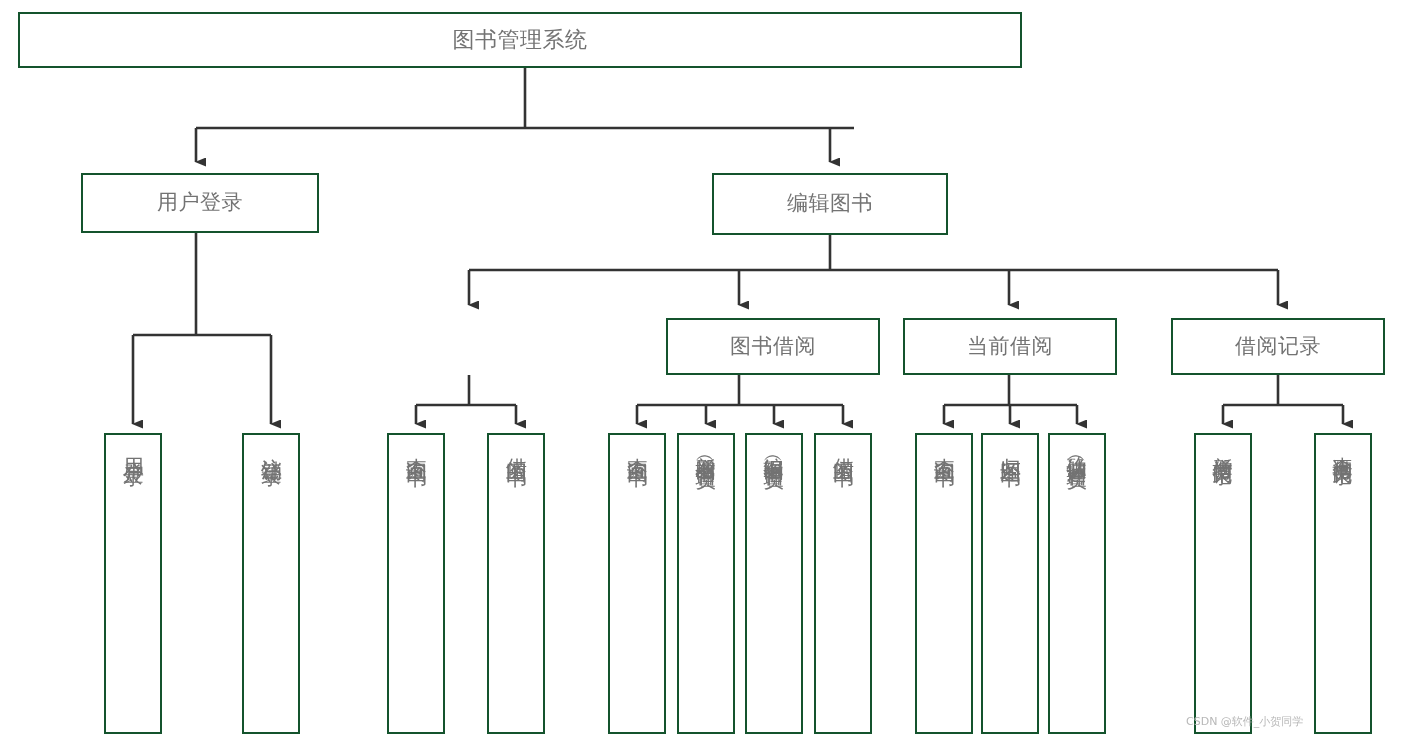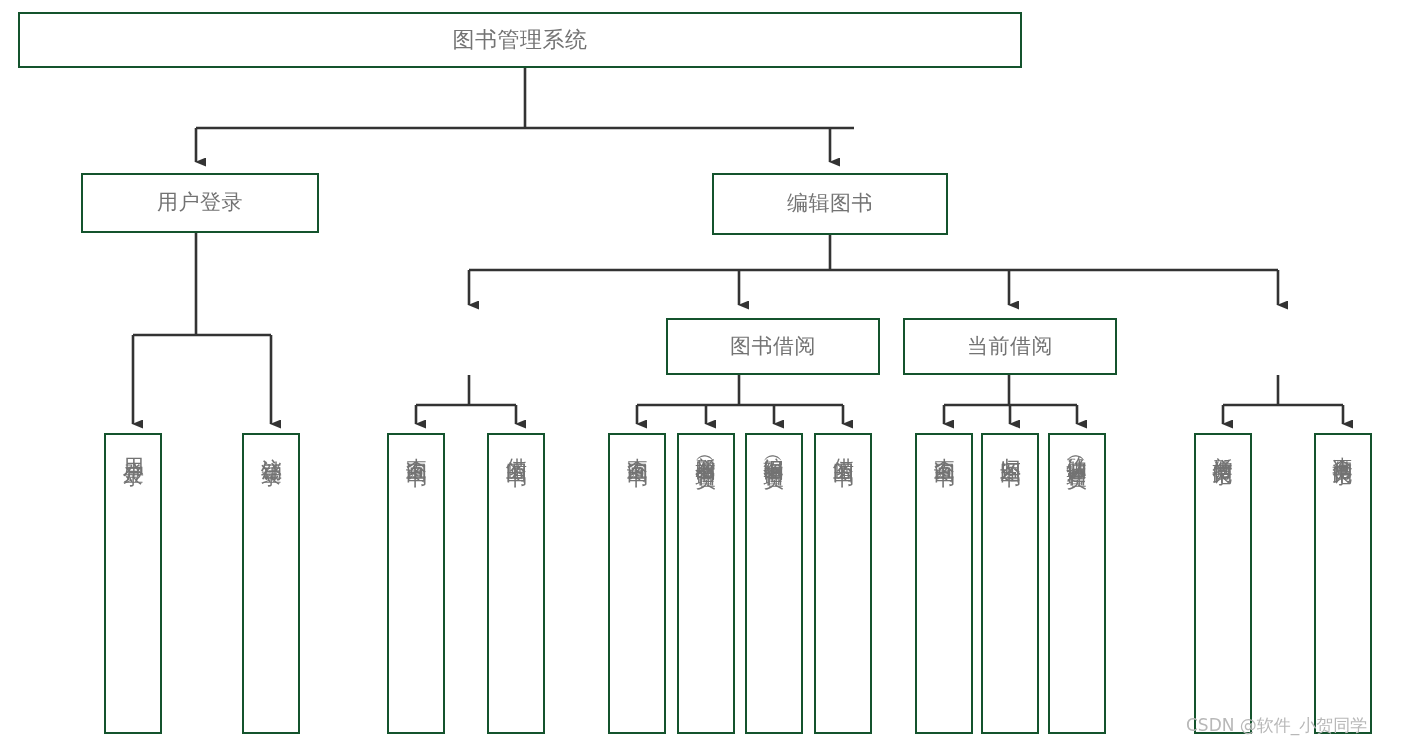--- a/index.html
+++ b/index.html
@@ -61,21 +61,21 @@
     white-space: nowrap;
   }
   .node.vertical.tall .label {
     font-size: 20px;
     letter-spacing: 2px;
   }
   .watermark {
     position: absolute;
     left: 1186px;
     top: 714px;
-    font-size: 17px;
+    font-size: 11px;
     color: #b8b8b8;
     white-space: nowrap;
     user-select: none;
   }
 </style>
 </head>
 <body>
 
 <div id="diagram-root">
 
@@ -139,20 +139,23 @@
   <div class="node horizontal" style="left:712px; top:173px; width:236px; height:62px;">
     <span class="label">编辑图书</span>
   </div>
 
   <div class="node horizontal" style="left:633px; top:318px; width:214px; height:57px;margin-left:33px;">
     <span class="label">图书借阅</span>
   </div>
   <div class="node horizontal" style="left:903px; top:318px; width:214px; height:57px;font-family:Liberation Serif, serif;">
     <span class="label">当前借阅</span>
   </div>
+  <div class="node horizontal" style="left:1171px; top:318px; width:214px; height:57px;">
+    <span class="label">借阅记录</span>
+  </div>
 
   <div class="node vertical" style="left:104px; top:433px; width:58px; height:301px;">
     <span class="label">用户登录</span>
   </div>
   <div class="node vertical" style="left:242px; top:433px; width:58px; height:301px;">
     <span class="label">注销登录</span>
   </div>
 
   <div class="node vertical" style="left:387px; top:433px; width:58px; height:301px;">
     <span class="label">查询图书</span>

